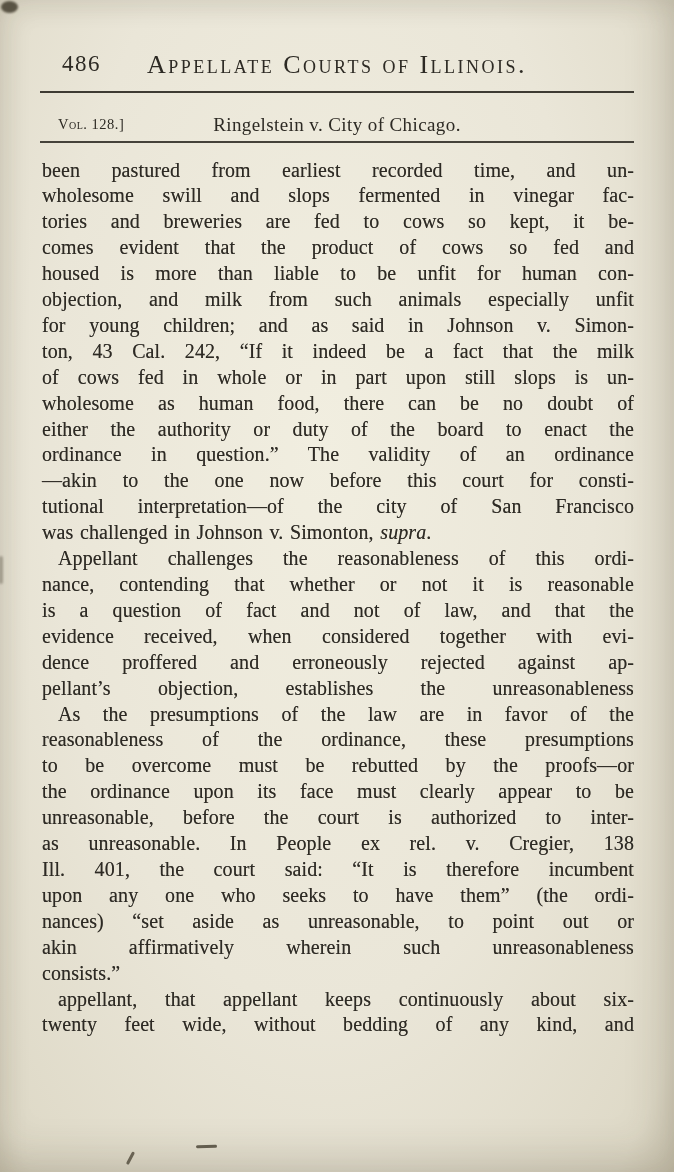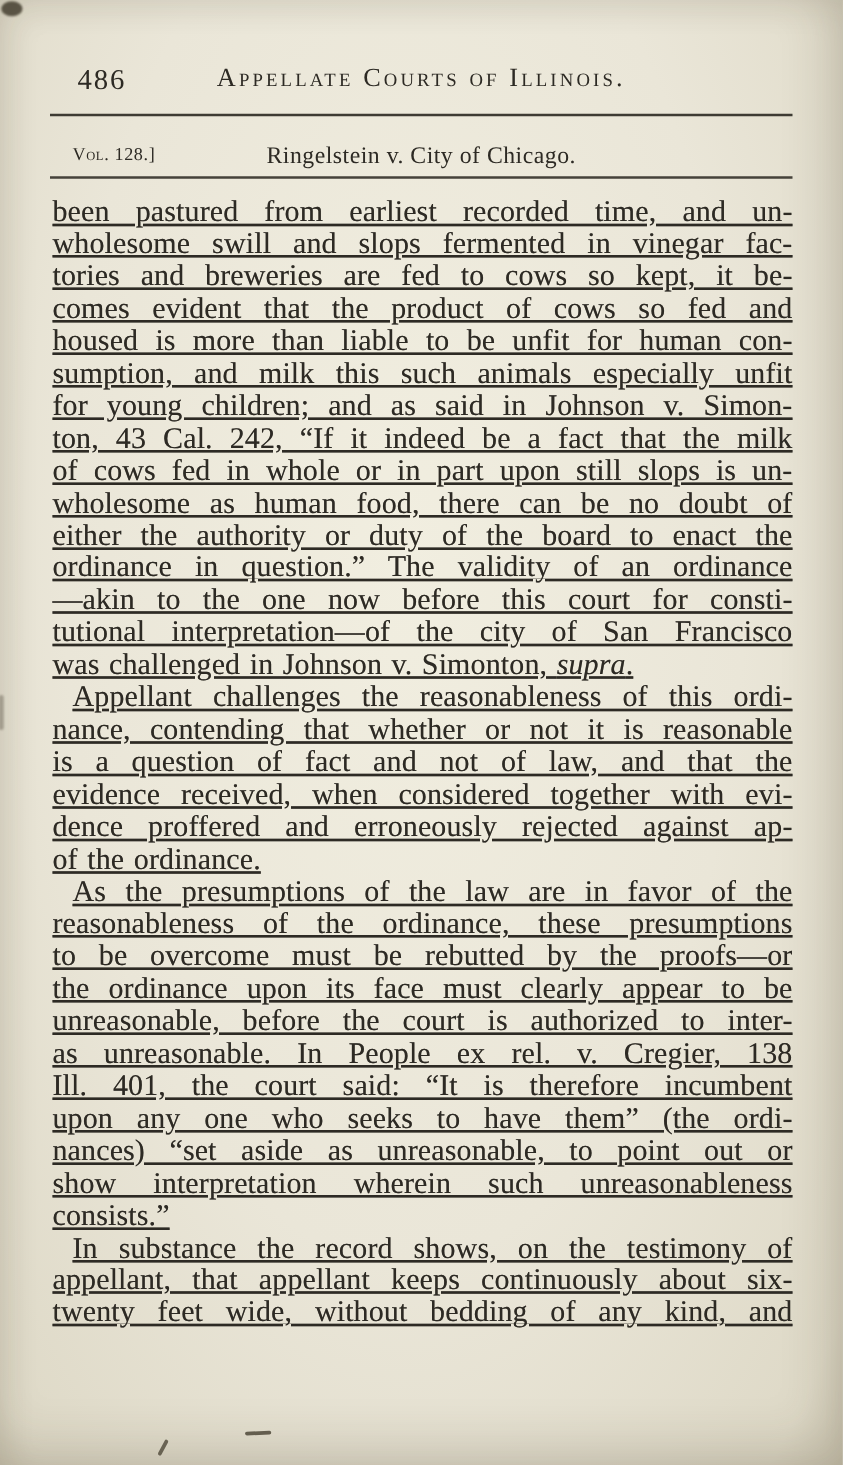--- a/index.html
+++ b/index.html
@@ -16,38 +16,37 @@
     color: var(--ink);
     box-shadow: inset -10px -14px 40px rgba(60,50,30,.18), inset 6px 8px 24px rgba(60,50,30,.08);
   }
   .page-header { padding:50px 40px 0 40px; }
   .header-row { position:relative; text-align:center; height:30px; }
   .page-number {
     position:absolute; left:22px; top:1px;
     font-size:23px; letter-spacing:1.5px;
   }
   .running-title {
-    font-variant:small-caps; font-size:21px; letter-spacing:2.5px;
+    font-variant:small-caps; font-size:26px; letter-spacing:2.5px;
   }
   .rule { width:100%; }
   .rule-thick { height:2px; background:#3e3b33; margin-top:11px; }
   .case-row { position:relative; text-align:center; margin-top:21px; height:19px; }
   .volume-label {
     position:absolute; left:18px; top:2px;
     font-size:14.5px; font-variant:small-caps; letter-spacing:.5px;
   }
   .case-title { font-size:19px; letter-spacing:.4px; }
   .rule-thin { height:1.5px; background:#45423a; margin-top:8px; }
 
   .body-text {
     padding:15px 40px 0 42px;
-    font-size:24px; line-height:25.9px;
+    font-size:20px; line-height:25.9px;
     word-spacing:1.5px; letter-spacing:.1px;
     text-shadow: 0 0 .4px rgba(45,42,36,.55);
-    text-decoration: underline;
   }
   .line { text-align:justify; text-align-last:justify; }
   .line.last { text-align-last:left; }
   .paragraph.indent .line:first-child { padding-left:16px; }
   .italic { font-style:italic; }
 
   .artifact { position:absolute; background:#453f30; border-radius:50%; }
   .corner-mark { left:1px; top:1px; width:17px; height:12px; filter:blur(1px); opacity:.85; }
   .edge-mark { left:-1px; top:556px; width:4px; height:28px; border-radius:2px; opacity:.35; filter:blur(1px); }
   .bottom-dash { left:196px; top:1145px; width:21px; height:3px; border-radius:2px; transform:rotate(-2deg); opacity:.8; }
@@ -76,52 +75,51 @@
     <div class="rule rule-thin"></div>
   </header>
 
   <main class="body-text">
       <div class="paragraph">
         <div class="line">been pastured from earliest recorded time, and un-</div>
         <div class="line">wholesome swill and slops fermented in vinegar fac-</div>
         <div class="line">tories and breweries are fed to cows so kept, it be-</div>
         <div class="line">comes evident that the product of cows so fed and</div>
         <div class="line">housed is more than liable to be unfit for human con-</div>
-        <div class="line">sumption, and milk this such animals especially unfit</div>
+        <div class="line">objection, and milk from such animals especially unfit</div>
         <div class="line">for young children; and as said in Johnson v. Simon-</div>
         <div class="line">ton, 43 Cal. 242, “If it indeed be a fact that the milk</div>
         <div class="line">of cows fed in whole or in part upon still slops is un-</div>
         <div class="line">wholesome as human food, there can be no doubt of</div>
         <div class="line">either the authority or duty of the board to enact the</div>
         <div class="line">ordinance in question.”  The validity of an ordinance</div>
         <div class="line">—akin to the one now before this court for consti-</div>
         <div class="line">tutional interpretation—of the city of San Francisco</div>
         <div class="line last"><span>was challenged in Johnson v. Simonton, </span><span class="italic">supra</span><span>.</span></div>
       </div>
       <div class="paragraph indent">
         <div class="line">Appellant challenges the reasonableness of this ordi-</div>
         <div class="line">nance, contending that whether or not it is reasonable</div>
         <div class="line">is a question of fact and not of law, and that the</div>
         <div class="line">evidence received, when considered together with evi-</div>
         <div class="line">dence proffered and erroneously rejected against ap-</div>
-        <div class="line last">of the ordinance.</div>
+        <div class="line">pellant’s objection, establishes the unreasonableness</div>
       </div>
       <div class="paragraph indent">
         <div class="line">As the presumptions of the law are in favor of the</div>
         <div class="line">reasonableness of the ordinance, these presumptions</div>
         <div class="line">to be overcome must be rebutted by the proofs—or</div>
         <div class="line">the ordinance upon its face must clearly appear to be</div>
         <div class="line">unreasonable, before the court is authorized to inter-</div>
         <div class="line">as unreasonable.  In People ex rel. v. Cregier, 138</div>
         <div class="line">Ill. 401, the court said: “It is therefore incumbent</div>
         <div class="line">upon any one who seeks to have them” (the ordi-</div>
         <div class="line">nances) “set aside as unreasonable, to point out or</div>
-        <div class="line">show interpretation wherein such unreasonableness</div>
+        <div class="line">akin affirmatively wherein such unreasonableness</div>
         <div class="line last">consists.”</div>
       </div>
       <div class="paragraph indent">
-        <div class="line">In substance the record shows, on the testimony of</div>
         <div class="line">appellant, that appellant keeps continuously about six-</div>
         <div class="line">twenty feet wide, without bedding of any kind, and</div>
       </div>
     </main>
 
 </div>
 
 </body></html>

